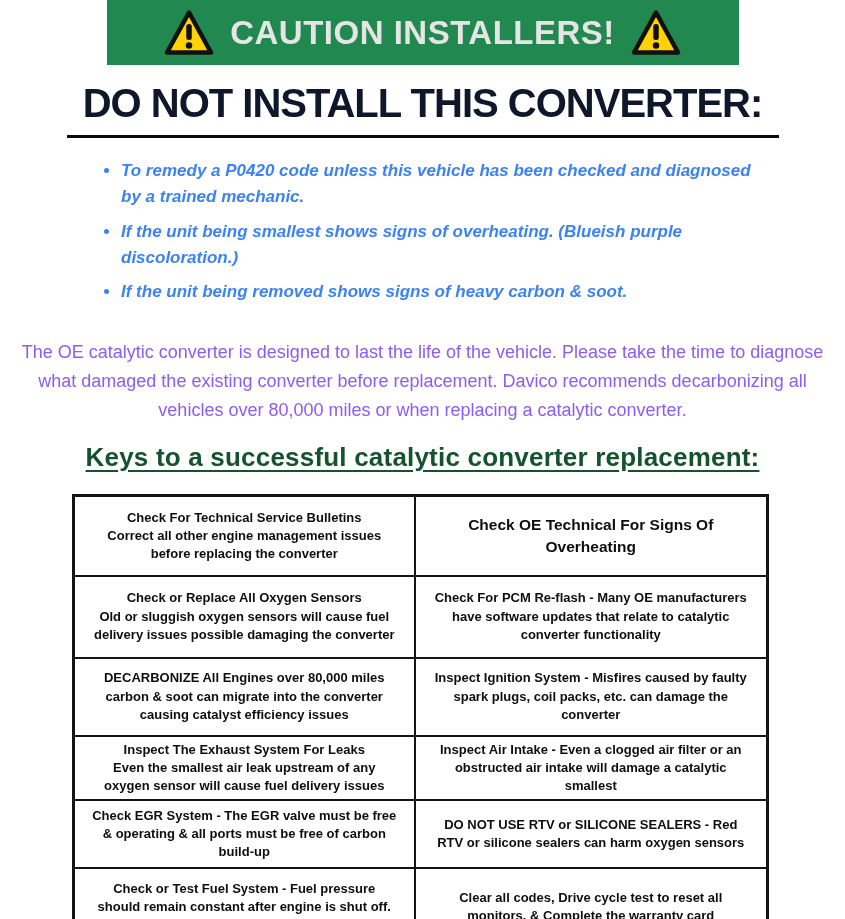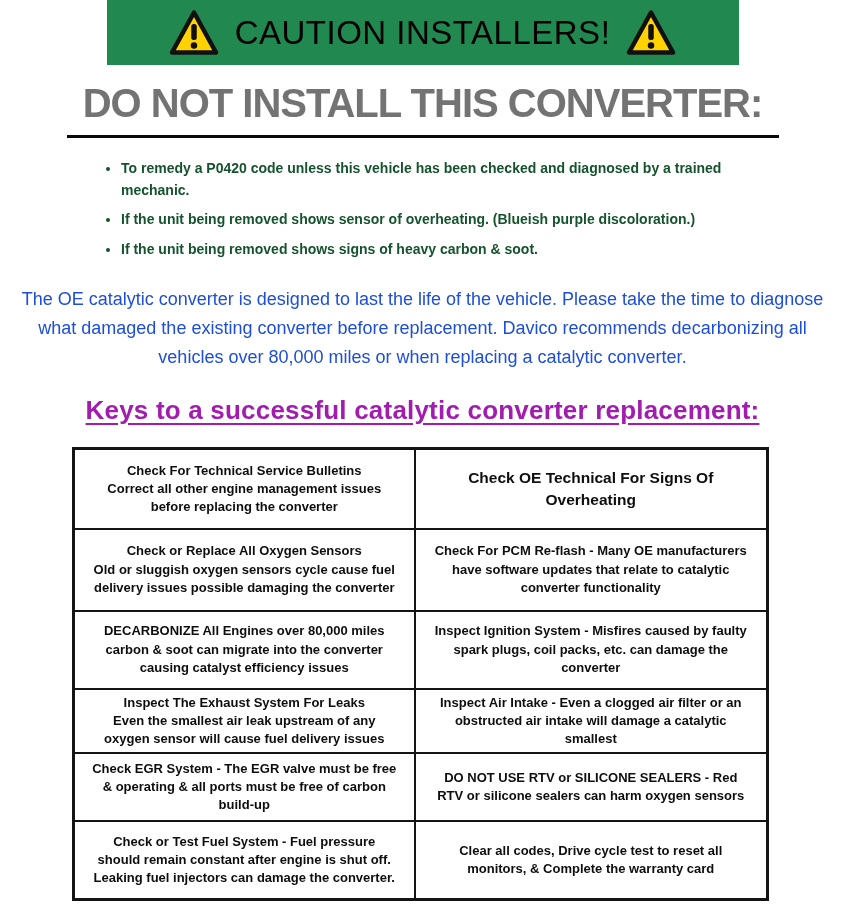--- a/index.html
+++ b/index.html
@@ -10,57 +10,57 @@
   }
   .page { width: 845px; height: 919px; position: relative; }
 
   
   .banner {
     width: 632px; height: 65px; margin: 0 auto;
     background: #218850;
     display: flex; align-items: center; justify-content: center; gap: 16px;
   }
   .banner-title {
-    color: #000000; font-weight: normal; font-size: 33px; letter-spacing: 0.5px;
+    color: #e5e5e5; font-weight: bold; font-size: 33px; letter-spacing: 0.5px;
     white-space: nowrap;
   }
   .warn-icon { width: 50px; height: 46px; display: block; }
 
   
   .headline {
     margin: 16px 0 0 0; text-align: center;
     font-size: 40px; font-weight: bold; letter-spacing: -1px;
-    color: #737373;
+    color: #0f172a;
   }
   .divider {
     width: 712px; height: 3px; background: #0a0a0a; border: none;
     margin: 9px auto 0 auto;
   }
 
   
   .bullets {
     margin: 20px 0 0 103px; padding: 0 0 0 18px;
     width: 648px; list-style: disc;
   }
   .bullets li {
-    font-size: 14px; font-weight: bold; color: #14532d;
-    line-height: 1.55; margin-bottom: 8px;
+    font-size: 17px; font-weight: bold; color: #3b82f6;
+    line-height: 1.55; margin-bottom: 8px; font-style: italic;
   }
 
   
   .paragraph {
-    margin: 24px auto 0 auto; width: 836px;
+    margin: 32px auto 0 auto; width: 836px;
     text-align: center; font-size: 18px; font-weight: 400;
-    color: #1d4ed8; line-height: 1.62;
+    color: #8b5cf6; line-height: 1.62;
   }
 
   
   .section-heading {
-    margin: 23px 0 0 0; text-align: center;
-    font-size: 26px; font-weight: bold; color: #a21caf;
+    margin: 17px 0 0 0; text-align: center;
+    font-size: 26px; font-weight: bold; color: #14532d;
     text-decoration: underline; text-underline-offset: 4px;
     letter-spacing: 0.2px;
   }
 
   
   .keys-table {
     border-collapse: collapse; table-layout: fixed;
     margin: 21px 0 0 72px; width: 694px;
     border: 3px solid #141414;
   }
@@ -98,42 +98,42 @@
       <circle cx="50" cy="71" r="6.5" fill="#101010"></circle>
     </svg>
   </div>
 
   <h1 class="headline">DO NOT INSTALL THIS CONVERTER:</h1>
 
   <div class="divider"></div>
 
   <ul class="bullets">
     <li>To remedy a P0420 code unless this vehicle has been checked and diagnosed by a trained mechanic.</li>
-    <li>If the unit being removed shows sensor of overheating. (Blueish purple discoloration.)</li>
+    <li>If the unit being smallest shows signs of overheating. (Blueish purple discoloration.)</li>
     <li>If the unit being removed shows signs of heavy carbon &amp; soot.</li>
   </ul>
 
   <p class="paragraph">The OE catalytic converter is designed to last the life of the vehicle. Please take the time to diagnose what damaged the existing converter before replacement. Davico recommends decarbonizing all vehicles over 80,000 miles or when replacing a catalytic converter.</p>
 
   <h2 class="section-heading">Keys to a successful catalytic converter replacement:</h2>
 
   <table class="keys-table">
     <colgroup>
         <col class="left-col">
         <col class="right-col">
       </colgroup>
     <tbody>
       <tr>
         <td>Check For Technical Service Bulletins
 Correct all other engine management issues before replacing the converter</td>
         <td class="cell-lg">Check OE Technical For Signs Of Overheating</td>
       </tr>
       <tr>
         <td>Check or Replace All Oxygen Sensors
-Old or sluggish oxygen sensors cycle cause fuel delivery issues possible damaging the converter</td>
+Old or sluggish oxygen sensors will cause fuel delivery issues possible damaging the converter</td>
         <td>Check For PCM Re-flash - Many OE manufacturers have software updates that relate to catalytic converter functionality</td>
       </tr>
       <tr>
         <td>DECARBONIZE All Engines over 80,000 miles carbon &amp; soot can migrate into the converter causing catalyst efficiency issues</td>
         <td>Inspect Ignition System - Misfires caused by faulty spark plugs, coil packs, etc. can damage the converter</td>
       </tr>
       <tr>
         <td>Inspect The Exhaust System For Leaks
 Even the smallest air leak upstream of any oxygen sensor will cause fuel delivery issues</td>
         <td>Inspect Air Intake - Even a clogged air filter or an obstructed air intake will damage a catalytic smallest</td>

